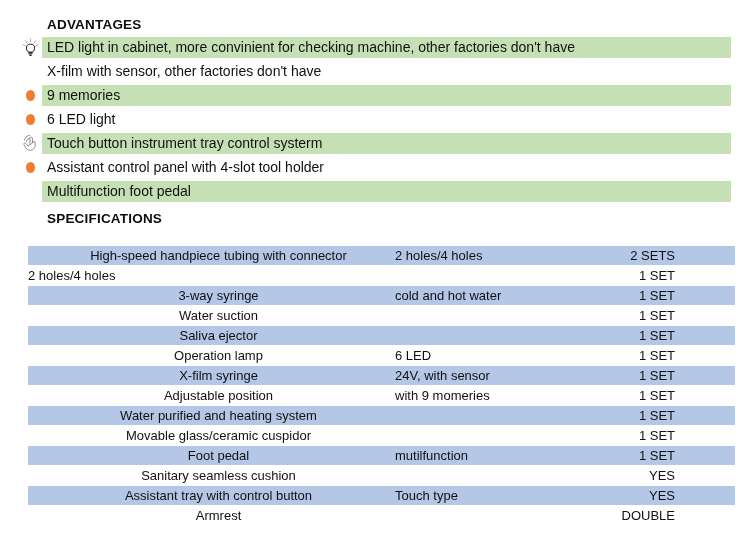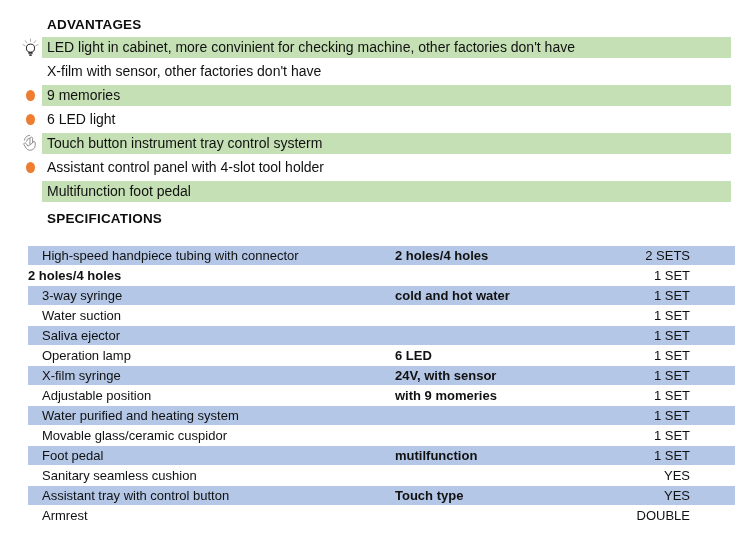--- a/index.html
+++ b/index.html
@@ -51,23 +51,23 @@
   .spec-table { }
   .spec-row {
     display:flex;
     margin:0 7px 1px 28px;
     height:19px;
     line-height:19px;
     font-size:13px;
     white-space:nowrap;
   }
   .spec-row.alt { background:var(--blue); }
-  .spec-col1 { flex:0 0 367px; padding-left:14px; overflow:hidden; }
-  .spec-col2 { flex:1 1 auto; overflow:hidden;font-weight:bold; }
-  .spec-col3 { flex:0 0 160px; text-align:right; padding-right:45px; }
+  .spec-col1 { flex:0 0 367px; padding-left:14px; overflow:hidden;text-align:center; }
+  .spec-col2 { flex:1 1 auto; overflow:hidden; }
+  .spec-col3 { flex:0 0 160px; text-align:right; padding-right:60px; }
 </style>
 </head>
 <body>
 
 <div class="page">
   <div class="content">
 
     <div class="section-heading adv-heading">ADVANTAGES</div>
 
     <div class="adv-row hl">

